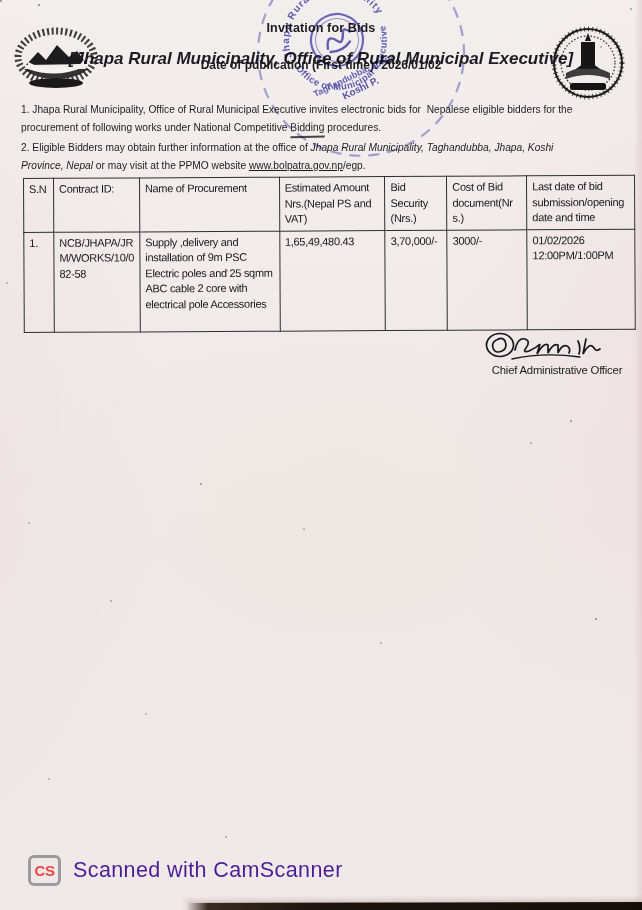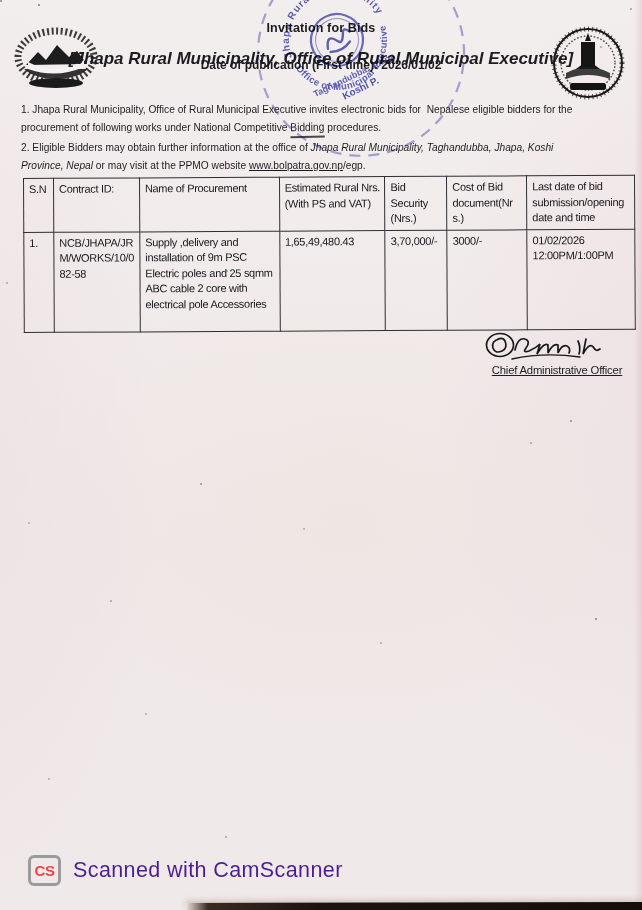--- a/index.html
+++ b/index.html
@@ -39,21 +39,21 @@
   }
   table.bids th,table.bids td{
     border:1.4px solid #2e2e33;vertical-align:top;text-align:left;
     font-weight:normal;padding:3px 4px 3px 5px;line-height:15.5px;
     overflow-wrap:anywhere;
     margin-top:48px;
   }
   tr.hrow{height:52px;}
   tr.drow{height:100px;}
   
-  .sig{position:absolute;left:478px;top:328px;width:158px;text-align:center;text-decoration:underline;}
+  .sig{position:absolute;left:478px;top:328px;width:158px;text-align:center;}
   .sig-label{font-size:11.3px;letter-spacing:-.2px;margin-top:-6px;}
   
   .footer{position:absolute;left:28px;top:855px;display:flex;align-items:center;gap:12px;}
   .cs-badge{
     width:27px;height:25px;border:3px solid #9b9b9e;border-radius:6px;
     display:flex;align-items:center;justify-content:center;
     color:#ef4444;font-weight:bold;font-size:15px;letter-spacing:-.5px;
   }
   .cs-text{color:#4c1d95;font-size:21.5px;letter-spacing:.4px;}
   
@@ -144,21 +144,21 @@
       <col style="width:106px">
         <col style="width:62px">
         <col style="width:80px">
         <col style="width:108px">
     </colgroup>
     <tbody>
         <tr class="hrow">
       <th>S.N</th>
       <th>Contract ID:</th>
       <th>Name of Procurement</th>
-      <th>Estimated Rural Nrs.(With PS and VAT)</th>
+      <th>Estimated Amount Nrs.(Nepal PS and VAT)</th>
       <th>Bid Security (Nrs.)</th>
       <th>Cost of Bid document(Nr s.)</th>
       <th>Last date of bid submission/opening date and time</th>
     </tr>
     <tr class="drow">
       <td>1.</td>
       <td>NCB/JHAPA/JRM/WORKS/10/082-58</td>
       <td>Supply ,delivery and installation of 9m PSC Electric poles and 25 sqmm ABC cable 2 core with electrical pole Accessories</td>
       <td>1,65,49,480.43</td>
       <td>3,70,000/-</td>

